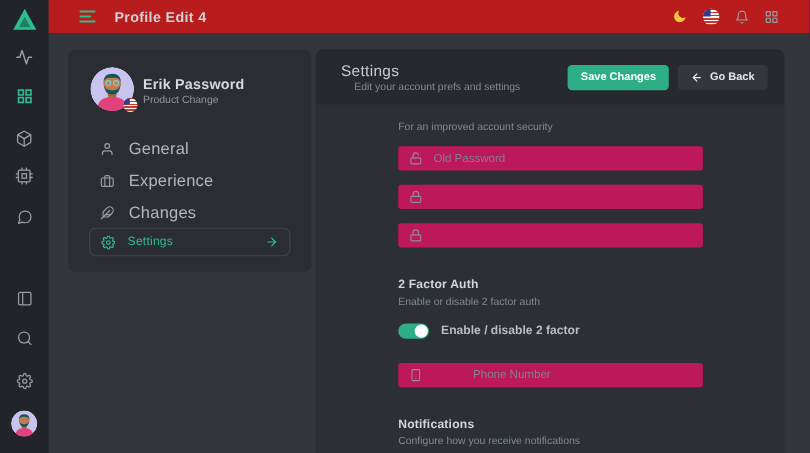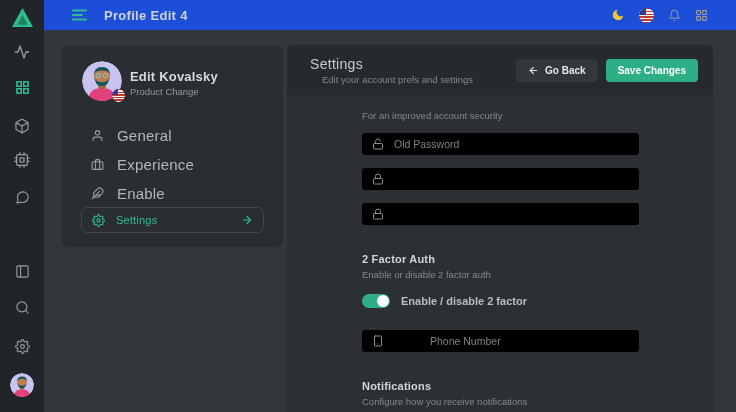--- a/index.html
+++ b/index.html
@@ -13,21 +13,21 @@
   svg { display:block; }
 
   
   .sidebar { position:absolute; left:0; top:0; width:44px; height:412px; background:#212429; z-index:5; }
   .side-ic { position:absolute; left:0; width:44px; display:flex; justify-content:center; color:#9a9da2; cursor:pointer; }
   .side-ic.active { color:#2fbd8f; }
   .side-logo { position:absolute; left:0; top:7px; width:44px; display:flex; justify-content:center; }
   .side-avatar { position:absolute; left:10px; top:373px; width:24px; height:24px; border-radius:50%; overflow:hidden; cursor:pointer; }
 
   
-  .topbar { position:absolute; left:44px; top:0; right:0; height:30px; display:flex; align-items:center; background:#1d4ed8; }
+  .topbar { position:absolute; left:44px; top:0; right:0; height:30px; display:flex; align-items:center; background:#b91c1c; }
   .burger { margin-left:28px; cursor:pointer; }
   .topbar-title { margin-left:17px; font-size:13px; font-weight:700; letter-spacing:.3px; color:#cfd2d5; }
   .topbar-right { margin-left:auto; display:flex; align-items:center; gap:14px; padding-right:28px; }
   .tb-ic { color:#9a9da2; cursor:pointer; display:flex; }
   .flag { width:15px; height:15px; border-radius:50%; overflow:hidden; position:relative;
           background:repeating-linear-gradient(180deg,#c5392f 0 1.4px,#f4f4f4 1.4px 2.8px); cursor:pointer; }
   .flag::after { content:""; position:absolute; left:0; top:0; width:7px; height:7px; background:#2e3d8f; }
 
   
   .card { position:absolute; left:62px; top:45px; width:221px; height:202px; background:#2a2d32; border-radius:6px; }
@@ -54,21 +54,21 @@
   .ph-sub { font-size:9.5px; color:#85888d; margin-top:2px;padding-left:12px; }
   .ph-buttons { margin-left:auto; display:flex; gap:8px; }
   .btn { height:23px; border:none; border-radius:4px; display:flex; align-items:center; gap:6px;
          font-family:"Liberation Sans",sans-serif; font-size:10px; font-weight:700; cursor:pointer; padding:0 12px; }
   .btn-ghost { background:#33373c; color:#e4e6e8; }
   .btn-primary { background:#2EAE85; color:#ffffff; }
 
   .panel-col { margin:15px 74px 0 75px; }
   .sec-title { font-size:11px; font-weight:700; letter-spacing:.2px; color:#d2d4d7; }
   .sec-sub { font-size:9.5px; color:#85888d; margin-top:4px; }
-  .field { margin-top:12px; height:22px; background:#000000; border-radius:3px;
+  .field { margin-top:12px; height:22px; background:#be185d; border-radius:3px;
            display:flex; align-items:center; padding:0 10px; gap:10px; }
   .field + .field { margin-top:13px; }
   .field .fic { color:#8b8e93; display:flex; flex:0 0 auto; }
   .field input { flex:1; background:transparent; border:none; outline:none;
                  font-family:"Liberation Sans",sans-serif; font-size:10.5px; color:#c6c8cb; }
   .field input::placeholder { color:#7e8287; }
   .gap-lg { margin-top:28px; }
   .toggle-row { margin-top:14px; display:flex; align-items:center; gap:11px; }
   .switch { width:28px; height:14px; border-radius:7px; background:#2EAE85; position:relative; cursor:pointer; flex:0 0 auto; }
   .switch .knob { position:absolute; right:1px; top:1px; width:12px; height:12px; border-radius:50%; background:#ffffff; }
@@ -212,21 +212,21 @@
           <circle cx="20" cy="15" r="8" fill="#c07b4e"></circle>
           <path d="M12 15 Q11.5 6 20 6 Q28.5 6 28 15 Q27.5 10.5 24 10 Q20 9.2 16 10 Q12.5 10.5 12 15 Z" fill="#14555c"></path>
           <path d="M12.5 15 Q12.5 25 20 25 Q27.5 25 27.5 15 Q27.5 21 20 21.3 Q12.5 21 12.5 15 Z" fill="#14555c"></path>
           <circle cx="16.5" cy="14.5" r="2.2" fill="none" stroke="#7fd4cf" stroke-width="1"></circle>
           <circle cx="23.5" cy="14.5" r="2.2" fill="none" stroke="#7fd4cf" stroke-width="1"></circle>
         </g>
       </svg>
     </div>
     <div class="mini-flag"></div>
   </div>
-  <div class="card-name">Edit Kovalsky</div>
+  <div class="card-name">Erik Password</div>
   <div class="card-role">Product Change</div>
 
   <div class="menu-row" style="top:82px">
     <span class="mic">
       <svg width="13" height="13" viewBox="0 0 24 24" fill="none" stroke="currentColor" stroke-width="2" stroke-linecap="round" stroke-linejoin="round">
           <path d="M20 21v-2a4 4 0 0 0-4-4H8a4 4 0 0 0-4 4v2"></path>
           <circle cx="12" cy="7" r="4"></circle>
         </svg>
     </span>
     <span class="lbl">General</span>
@@ -241,21 +241,21 @@
     <span class="lbl">Experience</span>
   </div>
   <div class="menu-row" style="top:140px">
     <span class="mic">
       <svg width="13" height="13" viewBox="0 0 24 24" fill="none" stroke="currentColor" stroke-width="2" stroke-linecap="round" stroke-linejoin="round">
           <path d="M20.24 12.24a6 6 0 0 0-8.49-8.49L5 10.5V19h8.5z"></path>
           <line x1="16" y1="8" x2="2" y2="22"></line>
           <line x1="17.5" y1="15" x2="9" y2="15"></line>
         </svg>
     </span>
-    <span class="lbl">Enable</span>
+    <span class="lbl">Changes</span>
   </div>
   <div class="menu-active">
     <span class="mic">
       <svg width="13" height="13" viewBox="0 0 24 24" fill="none" stroke="currentColor" stroke-width="2" stroke-linejoin="round">
           <circle cx="12" cy="12" r="3"></circle>
           <path d="M19.4 15a1.65 1.65 0 0 0 .33 1.82l.06.06a2 2 0 0 1 0 2.83 2 2 0 0 1-2.83 0l-.06-.06a1.65 1.65 0 0 0-1.82-.33 1.65 1.65 0 0 0-1 1.51V21a2 2 0 0 1-2 2 2 2 0 0 1-2-2v-.09A1.65 1.65 0 0 0 9 19.4a1.65 1.65 0 0 0-1.82.33l-.06.06a2 2 0 0 1-2.83 0 2 2 0 0 1 0-2.83l.06-.06a1.65 1.65 0 0 0 .33-1.82 1.65 1.65 0 0 0-1.51-1H3a2 2 0 0 1-2-2 2 2 0 0 1 2-2h.09A1.65 1.65 0 0 0 4.6 9a1.65 1.65 0 0 0-.33-1.82l-.06-.06a2 2 0 0 1 0-2.83 2 2 0 0 1 2.83 0l.06.06a1.65 1.65 0 0 0 1.82.33H9a1.65 1.65 0 0 0 1-1.51V3a2 2 0 0 1 2-2 2 2 0 0 1 2 2v.09a1.65 1.65 0 0 0 1 1.51 1.65 1.65 0 0 0 1.82-.33l.06-.06a2 2 0 0 1 2.83 0 2 2 0 0 1 0 2.83l-.06.06a1.65 1.65 0 0 0-.33 1.82V9a1.65 1.65 0 0 0 1.51 1H21a2 2 0 0 1 2 2 2 2 0 0 1-2 2h-.09a1.65 1.65 0 0 0-1.51 1z"></path>
         </svg>
     </span>
     <span class="lbl">Settings</span>
     <span class="arrow">
@@ -267,32 +267,32 @@
   </div>
 </div>
 
 <div class="panel">
   <div class="panel-header">
     <div>
       <div class="ph-title">Settings</div>
       <div class="ph-sub">Edit your account prefs and settings</div>
     </div>
     <div class="ph-buttons">
+      <button class="btn btn-primary">
+        <span>Save Changes</span>
+      </button>
       <button class="btn btn-ghost">
         <span style="display:flex">
           <svg width="11" height="11" viewBox="0 0 24 24" fill="none" stroke="currentColor" stroke-width="2.4" stroke-linecap="round" stroke-linejoin="round">
               <line x1="19" y1="12" x2="5" y2="12"></line>
               <polyline points="12 19 5 12 12 5"></polyline>
             </svg>
         </span>
         <span>Go Back</span>
       </button>
-      <button class="btn btn-primary">
-        <span>Save Changes</span>
-      </button>
     </div>
   </div>
 
   <div class="panel-col">
 
     <div class="sec-sub">For an improved account security</div>
 
     <div class="field">
       <span class="fic">
         <svg width="12" height="12" viewBox="0 0 24 24" fill="none" stroke="currentColor" stroke-width="2" stroke-linecap="round" stroke-linejoin="round">

